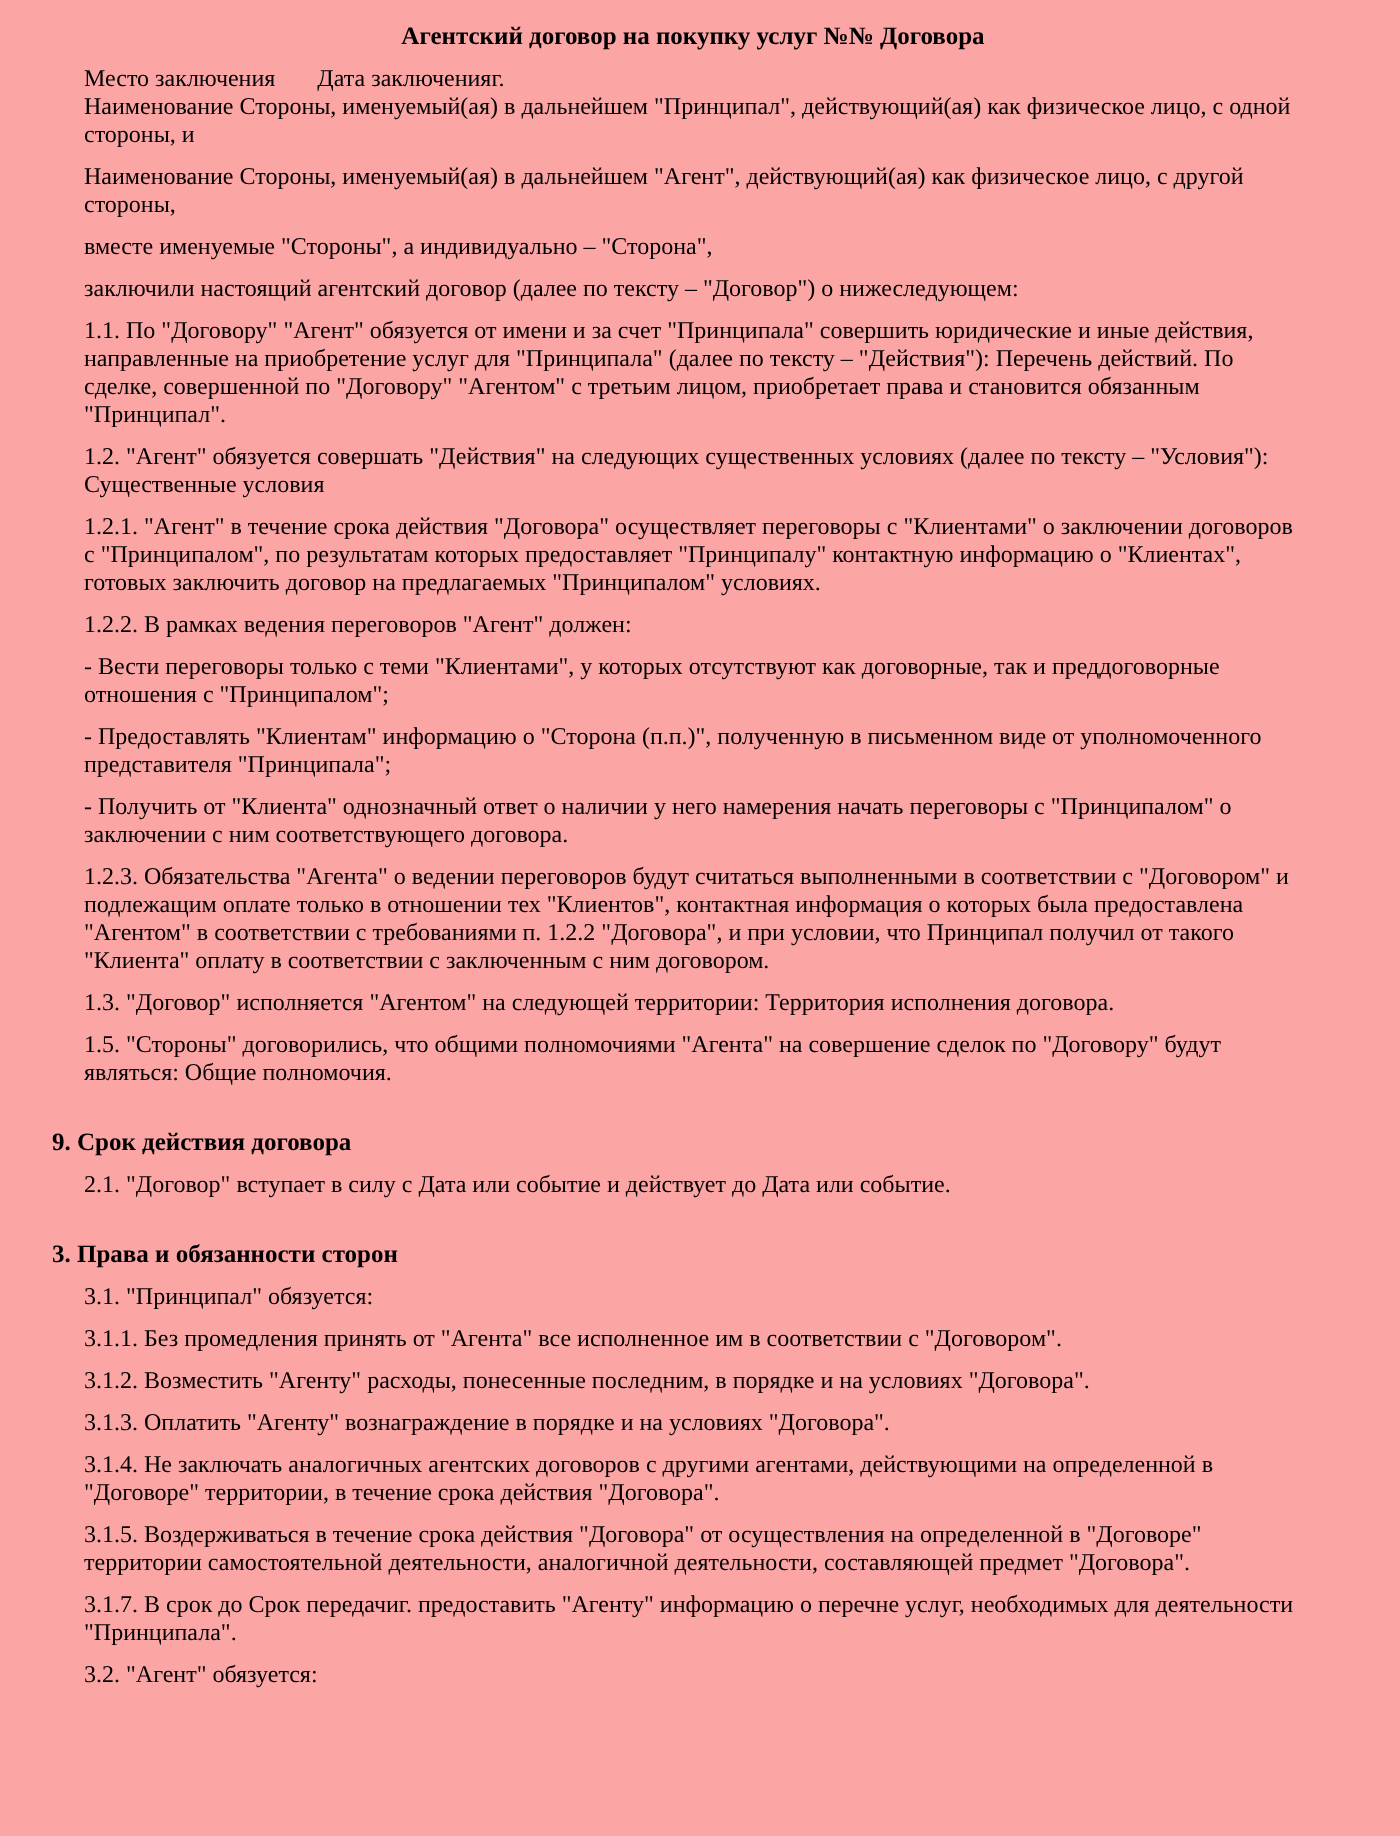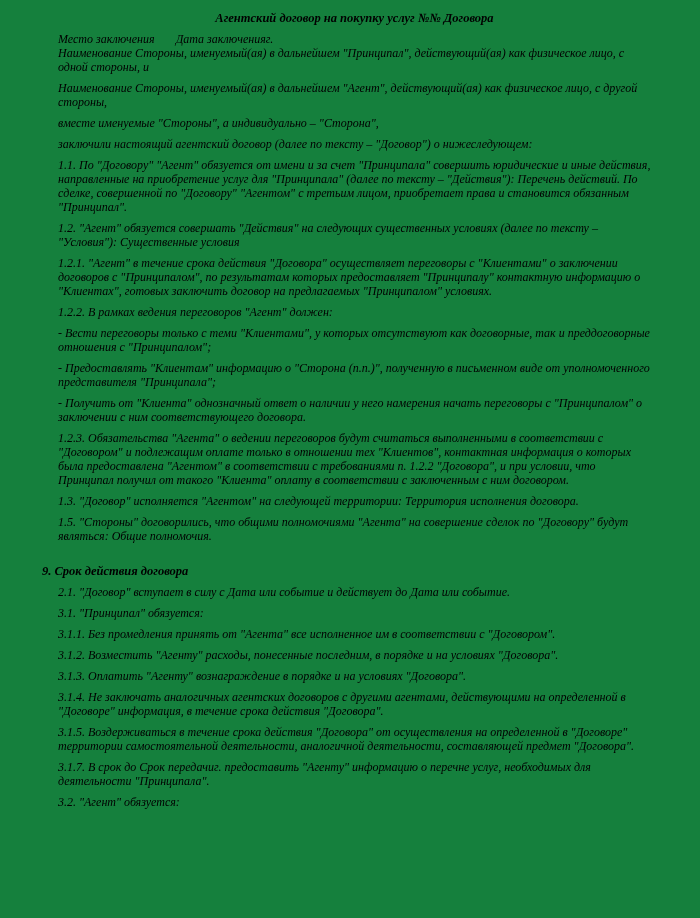--- a/index.html
+++ b/index.html
@@ -5,28 +5,27 @@
   html, body {
     margin: 0;
     padding: 0;
     background: #ffffff;
   }
   .page {
     position: relative;
     width: 700px;
     height: 918px;
     box-sizing: border-box;
-    padding: 6px 33px 0 42px;
-    background: #15803d;
+    padding: 6px 33px 0 26px;
+    background: #fca5a5;
     color: #000000;
     font-family: "Liberation Serif", "DejaVu Serif", serif;
     font-size: 12px;
     line-height: 14px;
     overflow: hidden;
-    font-style: italic;
   }
   .title {
     font-weight: bold;
     text-align: center;
     margin: 5px 0 0 0;
     font-size: 12.5px;
   }
   .para {
     margin: 7px 16px;
   }
@@ -55,22 +54,23 @@
       <div class="para">1.2.1. "Агент" в течение срока действия "Договора" осуществляет переговоры с "Клиентами" о заключении договоров с "Принципалом", по результатам которых предоставляет "Принципалу" контактную информацию о "Клиентах", готовых заключить договор на предлагаемых "Принципалом" условиях.</div>
       <div class="para">1.2.2. В рамках ведения переговоров "Агент" должен:</div>
       <div class="para">- Вести переговоры только с теми "Клиентами", у которых отсутствуют как договорные, так и преддоговорные отношения с "Принципалом";</div>
       <div class="para">- Предоставлять "Клиентам" информацию о "Сторона (п.п.)", полученную в письменном виде от уполномоченного представителя "Принципала";</div>
       <div class="para">- Получить от "Клиента" однозначный ответ о наличии у него намерения начать переговоры с "Принципалом" о заключении с ним соответствующего договора.</div>
       <div class="para">1.2.3. Обязательства "Агента" о ведении переговоров будут считаться выполненными в соответствии с "Договором" и подлежащим оплате только в отношении тех "Клиентов", контактная информация о которых была предоставлена "Агентом" в соответствии с требованиями п. 1.2.2 "Договора", и при условии, что Принципал получил от такого "Клиента" оплату в соответствии с заключенным с ним договором.</div>
       <div class="para">1.3. "Договор" исполняется "Агентом" на следующей территории: Территория исполнения договора.</div>
       <div class="para">1.5. "Стороны" договорились, что общими полномочиями "Агента" на совершение сделок по "Договору" будут являться: Общие полномочия.</div>
       <div class="heading">9. Срок действия договора</div>
       <div class="para">2.1. "Договор" вступает в силу с Дата или событие и действует до Дата или событие.</div>
+      <div class="heading">3. Права и обязанности сторон</div>
       <div class="para">3.1. "Принципал" обязуется:</div>
       <div class="para">3.1.1. Без промедления принять от "Агента" все исполненное им в соответствии с "Договором".</div>
       <div class="para">3.1.2. Возместить "Агенту" расходы, понесенные последним, в порядке и на условиях "Договора".</div>
       <div class="para">3.1.3. Оплатить "Агенту" вознаграждение в порядке и на условиях "Договора".</div>
-      <div class="para">3.1.4. Не заключать аналогичных агентских договоров с другими агентами, действующими на определенной в "Договоре" информация, в течение срока действия "Договора".</div>
+      <div class="para">3.1.4. Не заключать аналогичных агентских договоров с другими агентами, действующими на определенной в "Договоре" территории, в течение срока действия "Договора".</div>
       <div class="para">3.1.5. Воздерживаться в течение срока действия "Договора" от осуществления на определенной в "Договоре" территории самостоятельной деятельности, аналогичной деятельности, составляющей предмет "Договора".</div>
       <div class="para">3.1.7. В срок до Срок передачиг. предоставить "Агенту" информацию о перечне услуг, необходимых для деятельности "Принципала".</div>
       <div class="para">3.2. "Агент" обязуется:</div>
     </div>
 </div>
 
 </body></html>

